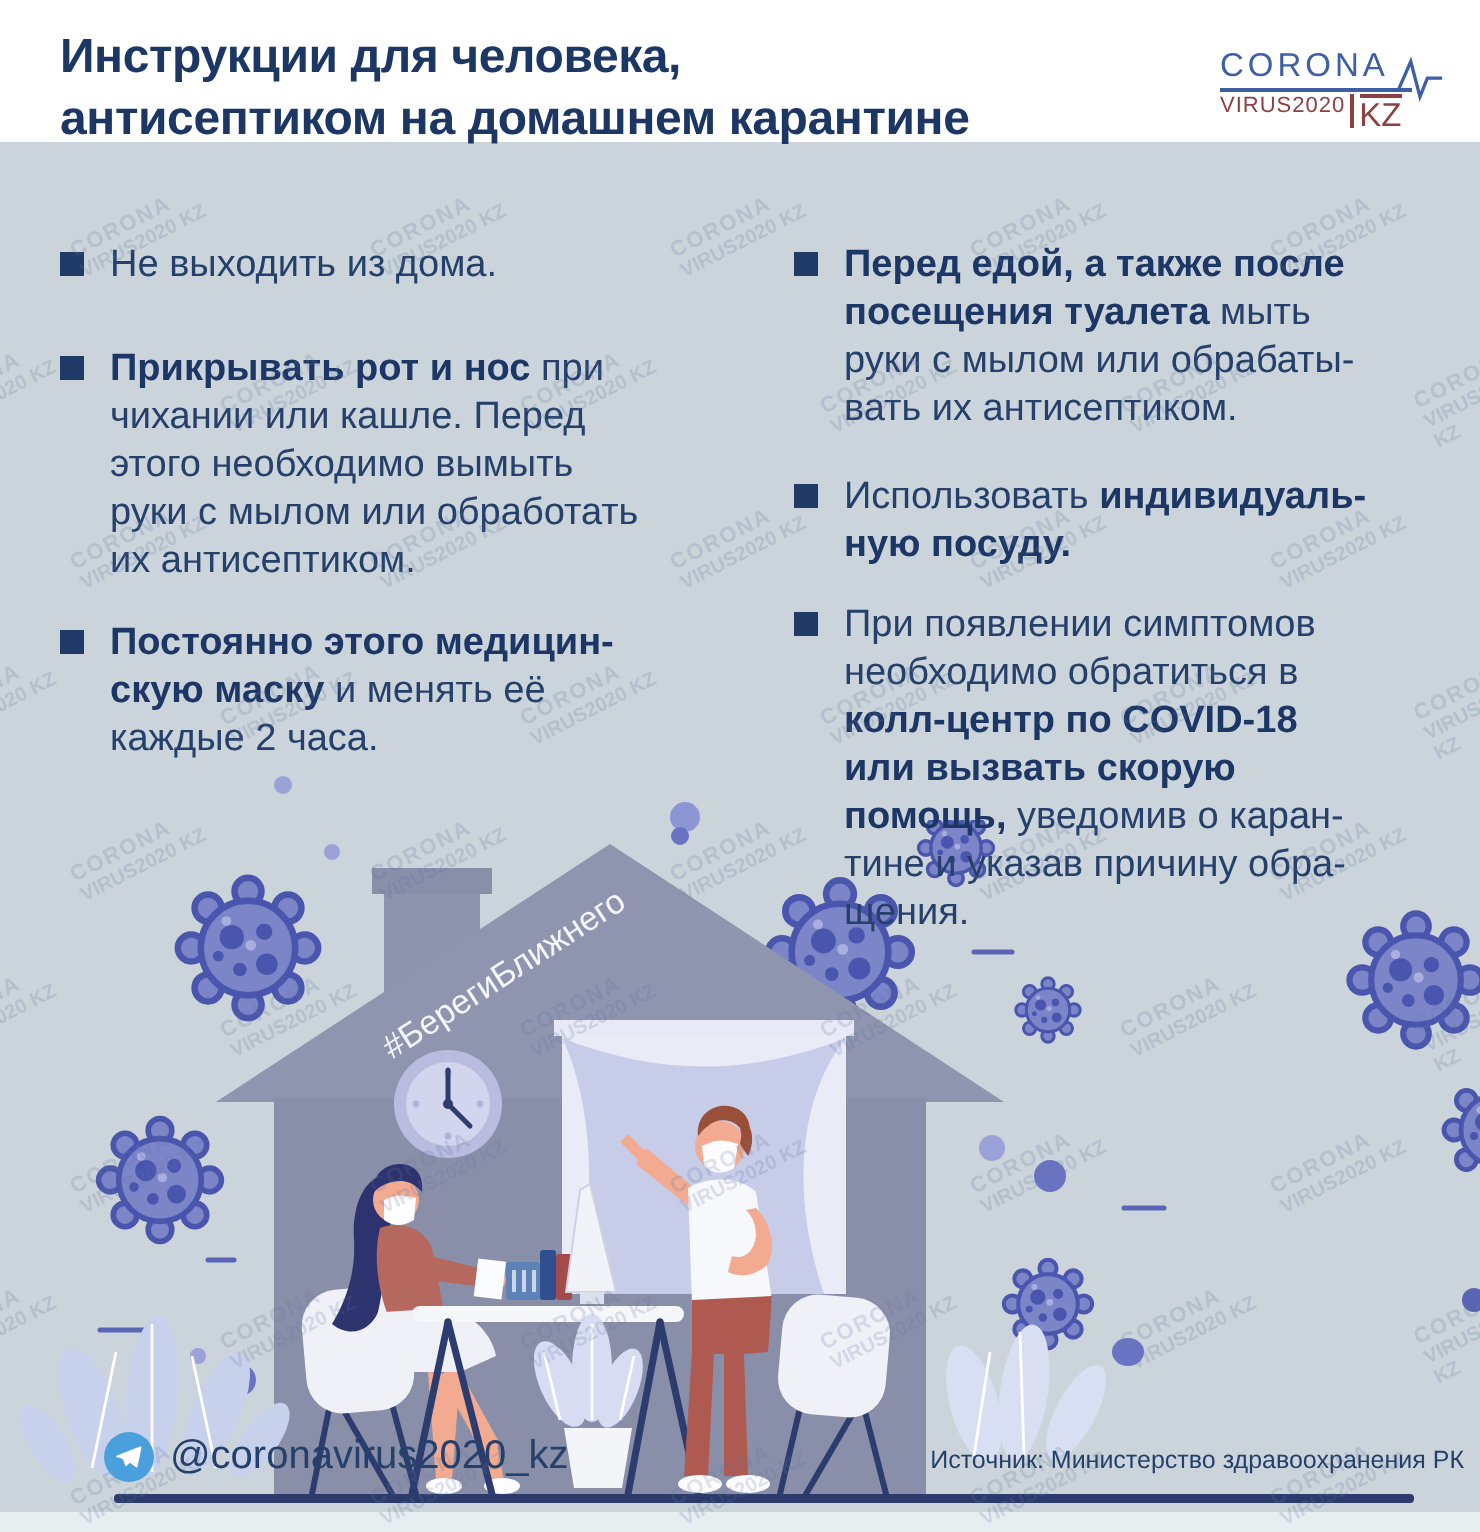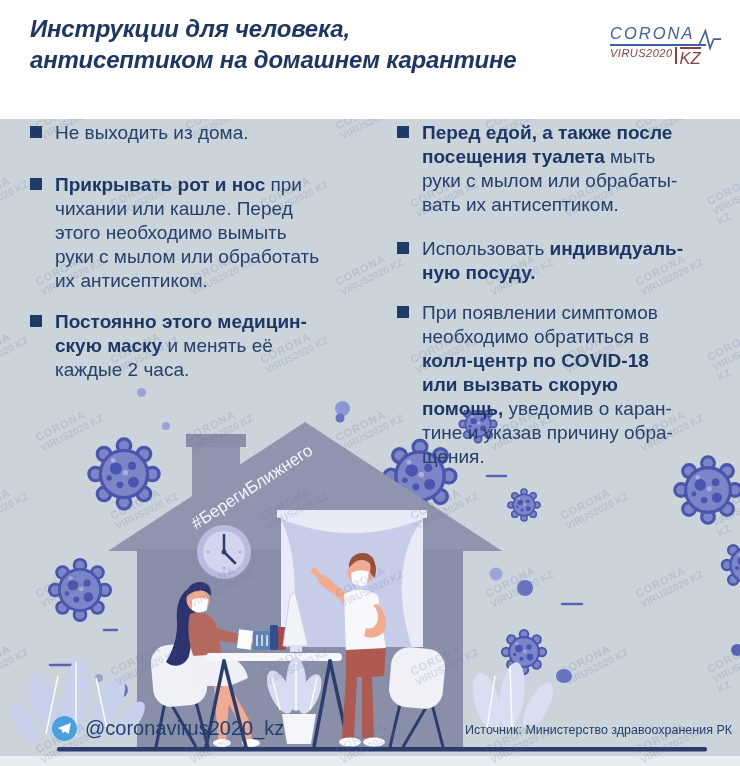--- a/index.html
+++ b/index.html
@@ -1,21 +1,21 @@
 <!DOCTYPE html>
 <html><head>
 <meta charset="utf-8">
 <style>
   html,body{margin:0;padding:0;}
   .page{
     position:relative;width:740px;height:766px;overflow:hidden;
     background:#cbd4da;font-family:"Liberation Sans","DejaVu Sans",sans-serif;
   }
   
-  .header{position:absolute;top:0;left:0;width:740px;height:119px;background:#ffffff;z-index:5;font-style:italic;}
+  .header{position:absolute;top:0;left:0;width:740px;height:71px;background:#ffffff;z-index:5;}
   .title{position:absolute;left:30px;top:13px;font-size:24px;font-weight:bold;color:#1d3765;line-height:31px;letter-spacing:-0.2px;}
   .logo{position:absolute;right:18px;top:24px;width:112px;z-index:6;}
   .logo-top{display:flex;align-items:flex-end;position:relative;border-bottom:2px solid #3c5fa5;padding-bottom:1px;width:96px;}
   .logo-corona{font-size:16.5px;letter-spacing:2px;color:#3c5fa5;}
   .logo-pulse{position:absolute;right:-16px;bottom:-8px;width:24px;height:24px;}
   .logo-bottom{display:flex;align-items:flex-start;margin-top:1px;}
   .logo-virus{font-size:11px;letter-spacing:0.5px;color:#8e4040;}
   .logo-sep{width:2px;height:17px;background:#8e4040;margin:0 3px 0 2px;}
   .logo-kz{font-size:16.5px;color:#8e4040;border-top:2px solid #8e4040;}
   

